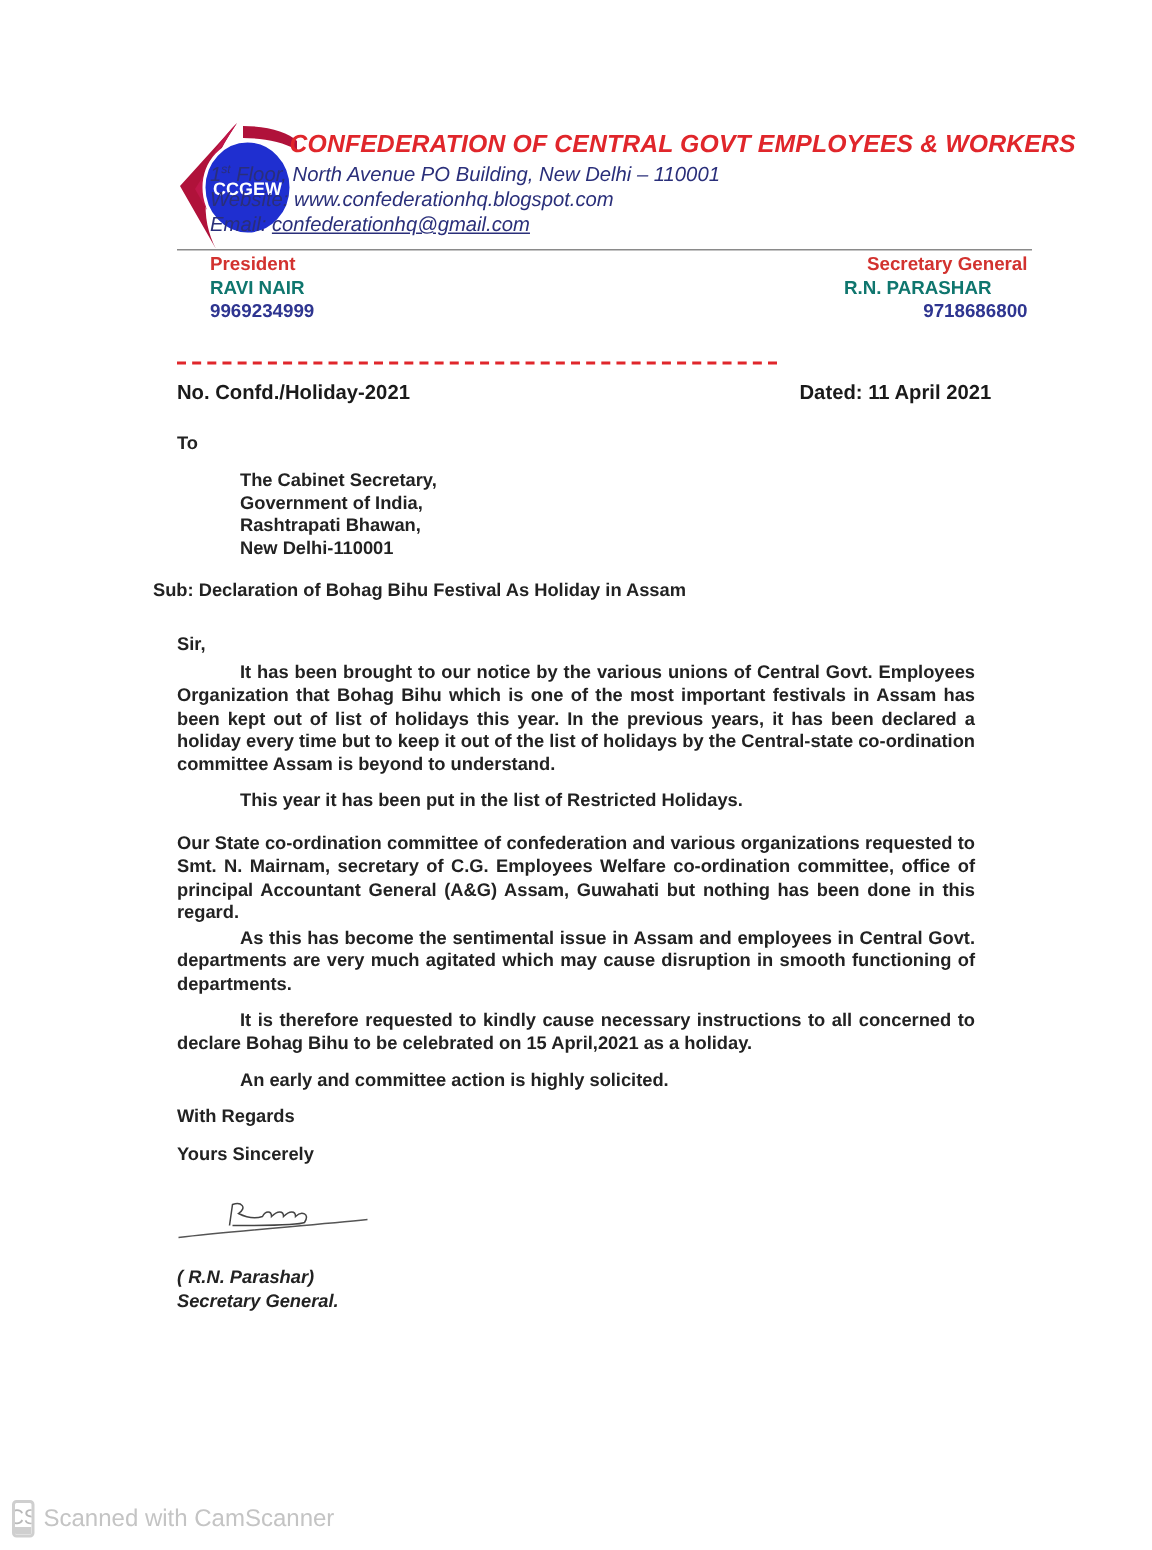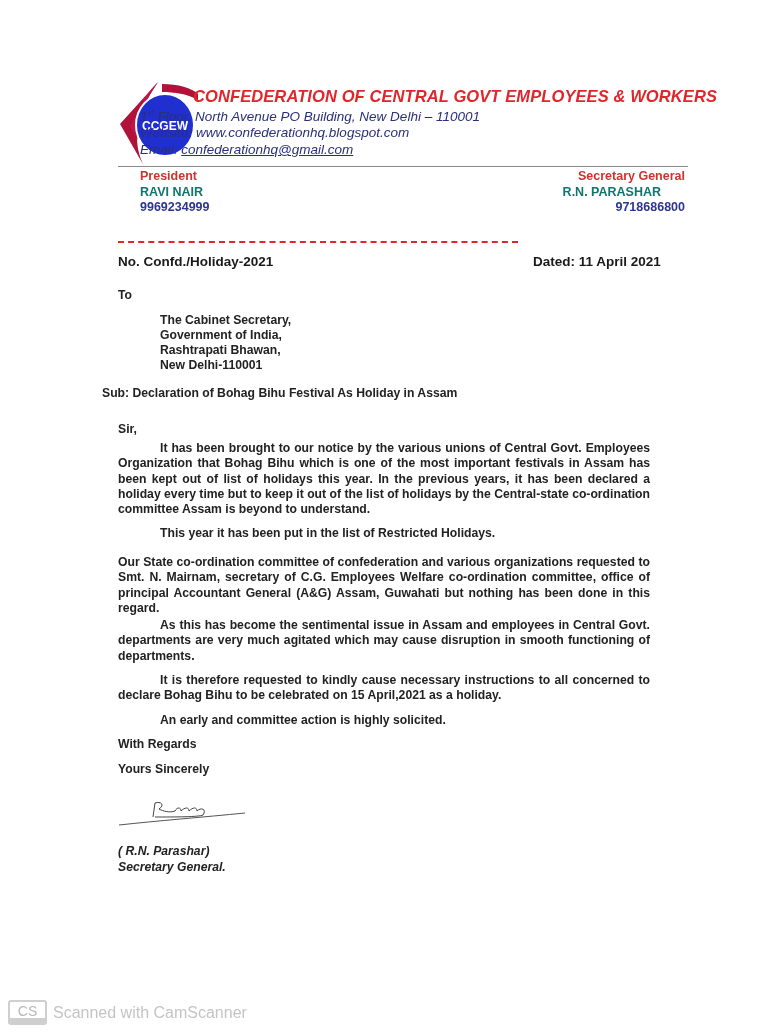--- a/index.html
+++ b/index.html
@@ -50,21 +50,21 @@
   .p4 { top:618px; }
   .p5 { top:673px; }
   .p6 { top:713px; }
   .closing1 { left:118px; top:737px; }
   .closing2 { left:118px; top:762px; }
   .sig { left:115px; top:795px; width:135px; height:35px; }
   .signer { left:118px; top:843px; font-style:italic; line-height:16px; }
 
   .footer { left:8px; top:1000px; display:flex; align-items:center; gap:6px; }
   .cs-badge {
-    width:39px; height:25px; border:2px solid #cfcfcf; border-radius:3px;
+    width:15px; height:25px; border:2px solid #cfcfcf; border-radius:3px;
     color:#b8b8b8; font-weight:normal; font-size:14px; display:flex; align-items:flex-start;
     justify-content:center; box-sizing:border-box; line-height:18px; position:relative; overflow:hidden;
   }
   .cs-badge::after {
     content:""; position:absolute; left:0; right:0; bottom:0; height:5px; background:#cfcfcf;
   }
   .footer-text { font-size:16px; color:#c4c4c4;text-align:center; }
 </style>
 </head>
 <body>

